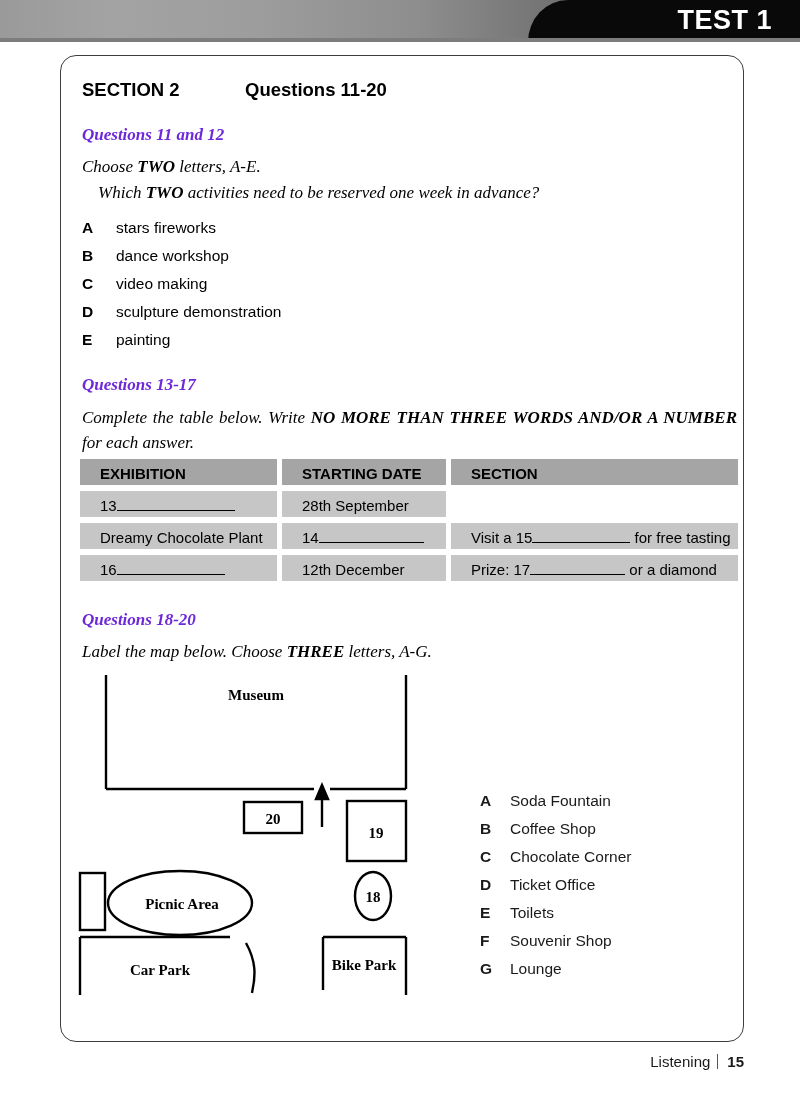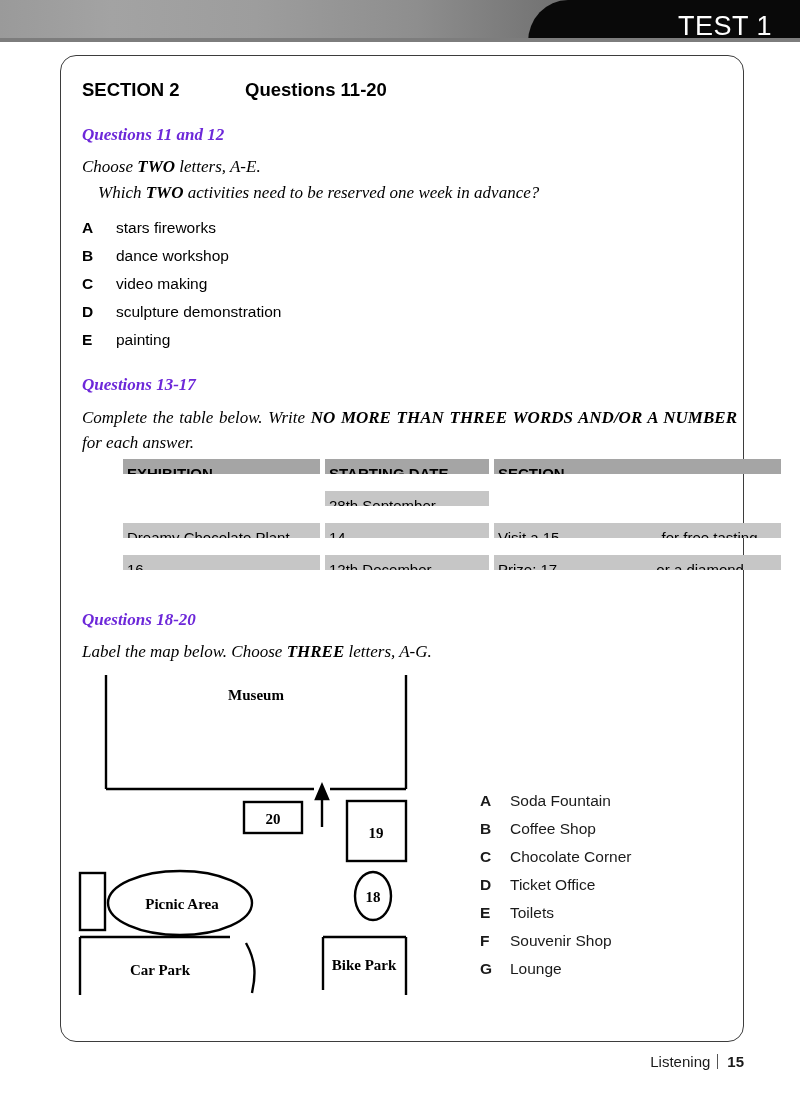--- a/index.html
+++ b/index.html
@@ -33,25 +33,25 @@
   }
   #header-black {
     position: absolute;
     right: 0; top: 0;
     width: 272px; height: 42px;
     background: #090909;
     border-top-left-radius: 40px 42px;
   }
   #test-title {
     position: absolute;
-    right: 28px; top: 9px;
+    right: 28px; top: 3px;
     color: #ffffff;
     font-family: "Liberation Sans", sans-serif;
     font-size: 27px;
-    font-weight: normal;
+    font-weight: bold;
     letter-spacing: 0.5px;
     line-height: 34px;
     white-space: nowrap;
   }
 
   
   #page-box {
     position: absolute;
     left: 60px; top: 55px;
     width: 684px; height: 987px;
@@ -111,30 +111,29 @@
 
   
   #qtable {
     position: absolute;
     left: 10px; top: 404px;
     width: 658px;
   }
   .trow { position: relative; height: 29px; margin-bottom: 3px; }
   .tcell {
     position: absolute;
-    height: 15px;
+    height: 26px;
     box-sizing: border-box;
     background: #c6c6c6;
     font-size: 15px;
     color: #000;
     line-height: 29px;
-    padding-left: 4px;
+    padding-left: 20px;
     white-space: nowrap;
     overflow: hidden;
-    margin-left: 43px;
   }
   .trow.header .tcell {
     background: #a5a5a5;
     font-weight: bold;
     font-size: 15px;
   }
   .c1 { left: 0px;   width: 197px; }
   .c2 { left: 202px; width: 164px; }
   .c3 { left: 371px; width: 287px; }
   .blank-u {
@@ -230,20 +229,21 @@
 
   <div id="qtable">
 
     <div class="trow header">
       <div class="tcell c1">EXHIBITION</div>
       <div class="tcell c2">STARTING DATE</div>
       <div class="tcell c3">SECTION</div>
     </div>
 
     <div class="trow">
+      <div class="tcell c1"><span>13</span><span class="blank-u" style="width:118px;"></span></div>
       <div class="tcell c2">28th September</div>
     </div>
 
     <div class="trow">
       <div class="tcell c1">Dreamy Chocolate Plant</div>
       <div class="tcell c2"><span>14</span><span class="blank-u" style="width:105px;"></span></div>
       <div class="tcell c3"><span>Visit a </span><span>15</span><span class="blank-u" style="width:98px;"></span><span> for free tasting</span></div>
     </div>
 
     <div class="trow">

